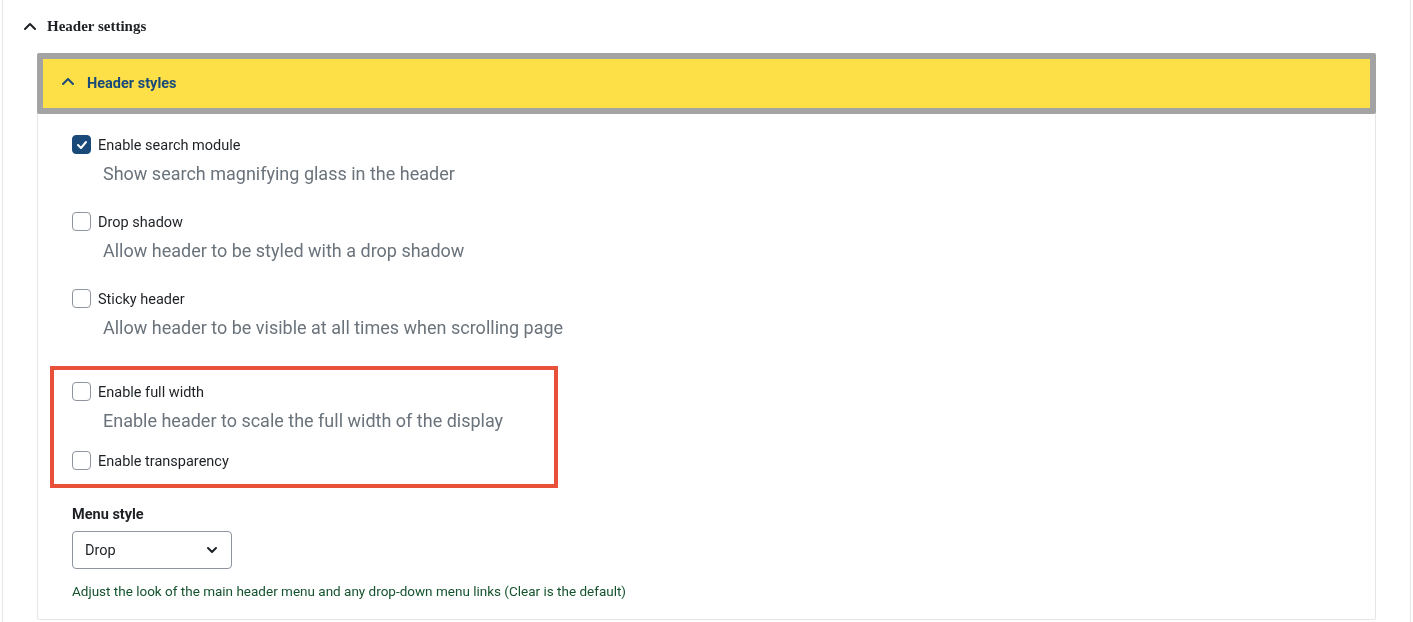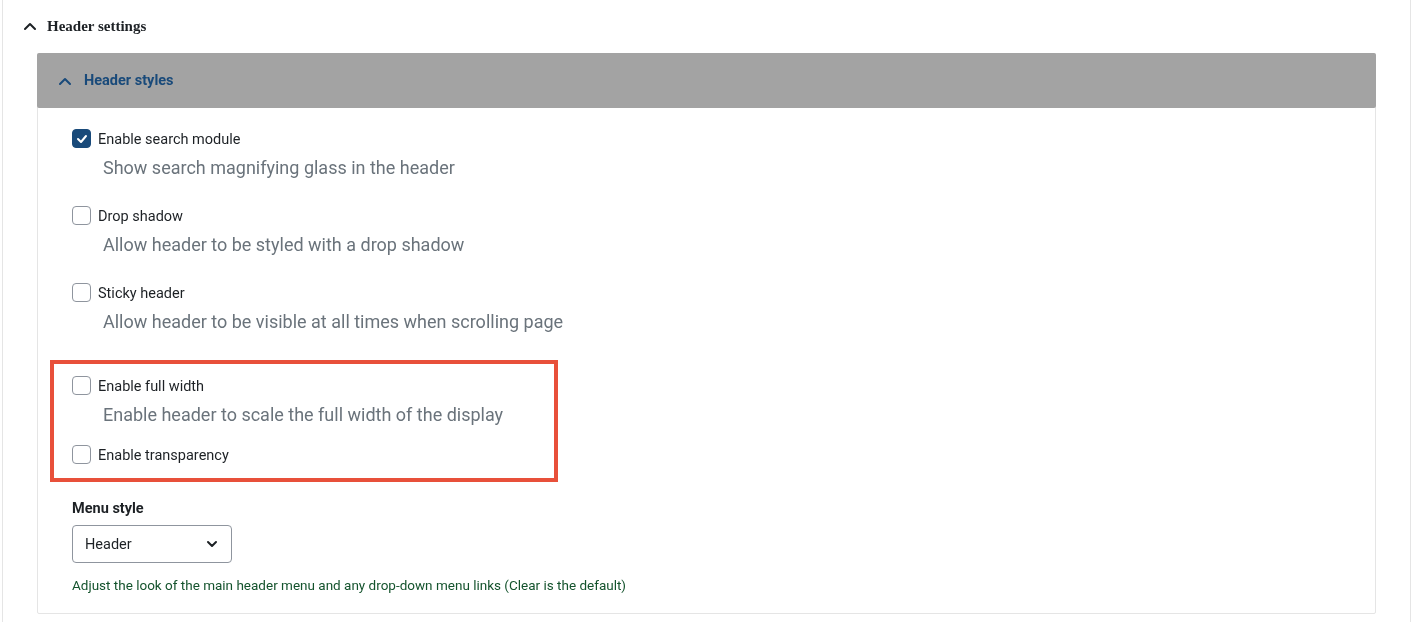--- a/index.html
+++ b/index.html
@@ -35,26 +35,26 @@
 }
 .inner-wrap {
   padding: 8px 34px 30px 34px;
 }
 .sub-panel {
   border: 1px solid #e5e5e5;
   border-radius: 2px;
 }
 .sub-header {
   display: flex;
-  align-items: flex-end;
+  align-items: flex-start;
   gap: 12px;
   padding: 16px 18px;
-  border: 3px solid #a3a3a3;
+  border: 6px solid #a3a3a3;
   border-radius: 2px;
-  background: #a3a3a3;
+  background: #fde047;
   margin: -1px;
 }
 .sub-header .chev {
   width: 14px; height: 14px;
   display: inline-flex; align-items: center; justify-content: center;
 }
 .sub-header .title {
   font-weight: 700;
   font-size: 14.5px;
   color: #194a7a;
@@ -215,21 +215,21 @@
                 
               </span>
               <span class="opt-label">Enable transparency</span>
             </div>
           </div>
         </div>
 
         <div class="menu-style">
           <div class="ms-label">Menu style</div>
           <div class="select">
-            <span>Header</span>
+            <span>Drop</span>
             <span class="chev">
               <svg width="12" height="12" viewBox="0 0 12 12">
                   <path d="M2 4 L6 8 L10 4" stroke="#1d2125" stroke-width="2" fill="none" stroke-linecap="round" stroke-linejoin="round"></path>
                 </svg>
             </span>
           </div>
           <div class="ms-desc">Adjust the look of the main header menu and any drop-down menu links (Clear is the default)</div>
         </div>
 
       </div>

